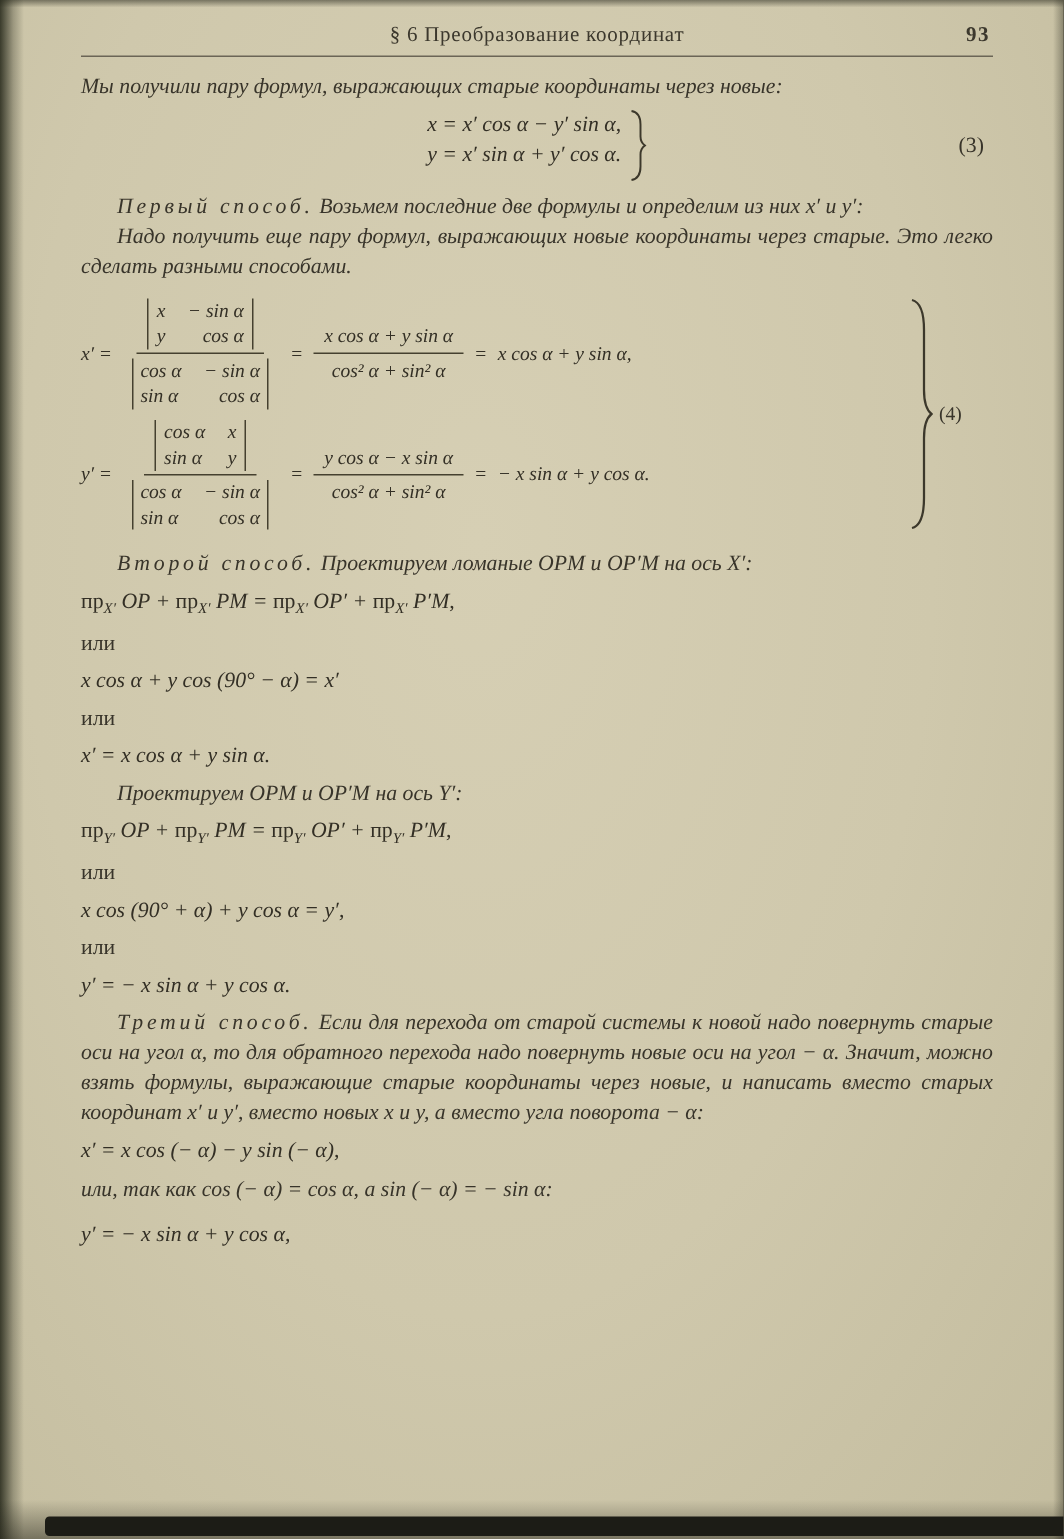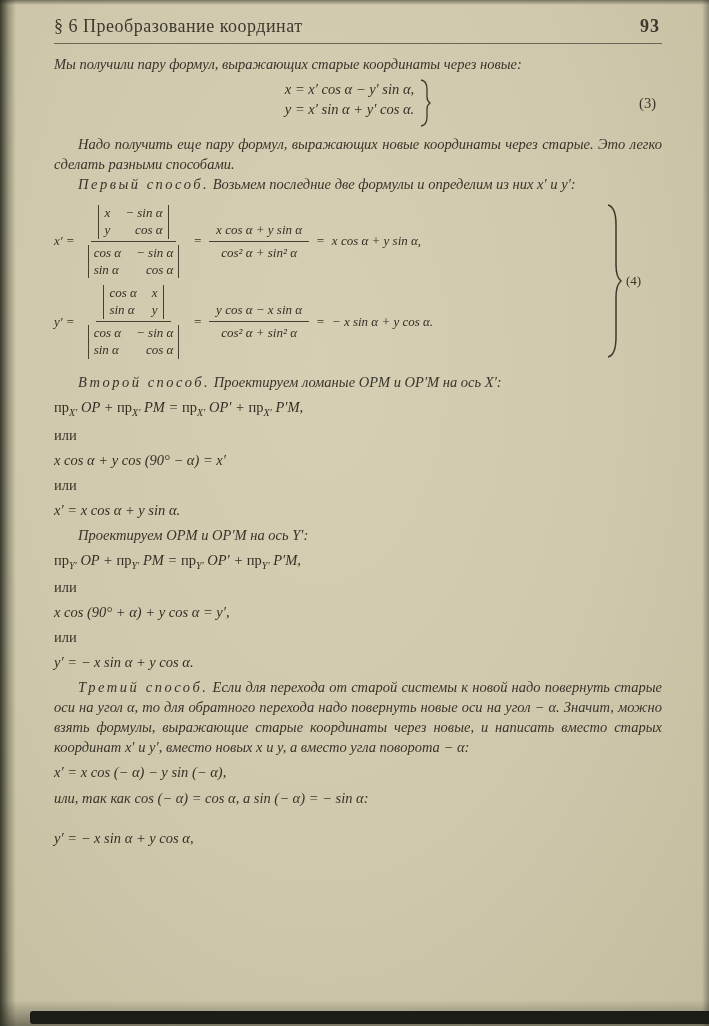--- a/index.html
+++ b/index.html
@@ -19,21 +19,21 @@
   .edge-right{position:absolute;right:0;top:0;bottom:0;width:7px;
     background:linear-gradient(270deg,rgba(46,46,34,.4),rgba(46,46,34,0));pointer-events:none;}
   .edge-bottom-fade{position:absolute;left:0;right:0;bottom:0;height:26px;
     background:linear-gradient(0deg,rgba(40,40,30,.5),rgba(40,40,30,0));pointer-events:none;}
   .edge-bottom-band{position:absolute;left:30px;right:0;bottom:2px;height:13px;
     background:#1c1c16;border-radius:3px 0 0 3px;}
   .content{
     position:absolute;left:54px;top:14px;width:608px;
     color:#38342a;font-size:14.5px;line-height:1.38;
   }
-  .header{position:relative;text-align:left;font-size:18px;letter-spacing:.5px;color:#3c382d;}
+  .header{position:relative;text-align:center;font-size:14px;letter-spacing:.5px;color:#3c382d;}
   .pgnum{position:absolute;right:2px;top:0;font-weight:bold;letter-spacing:1px;}
   .rule{border-top:1px solid #6b6556;margin:4px 0 10px;}
   p.para{margin:0;text-align:justify;font-style:italic;}
   p.ind{text-indent:24px;}
   .spaced{letter-spacing:2.5px;}
   .formula{font-style:italic;margin:5px 0;color:#332f25;}
   .or-line{margin:2px 0;font-style:normal;}
   sub{font-size:10px;font-style:italic;}
   .rm{font-style:normal;}
 
@@ -80,26 +80,26 @@
       <div class="lines">
         <div>x = x′ cos α − y′ sin α,</div>
         <div>y = x′ sin α + y′ cos α.</div>
       </div>
       <svg class="brace" width="12" height="48" viewBox="0 0 12 48">
         <path d="M2,1 Q8,2 8,10 L8,18 Q8,22 11,24 Q8,26 8,30 L8,38 Q8,46 2,47" fill="none" stroke="#3c382b" stroke-width="1.3"></path>
       </svg>
       <span class="eqlabel">(3)</span>
     </div>
 
-    <p class="para ind">Надо получить еще пару формул, выражающих новые координаты через старые. Это легко сделать разными способами.</p>
-
     <p class="para ind">
       <span class="spaced">Первый способ.</span>
       <span>Возьмем последние две формулы и определим из них x′ и y′:</span>
     </p>
+
+    <p class="para ind">Надо получить еще пару формул, выражающих новые координаты через старые. Это легко сделать разными способами.</p>
 
     <div class="eq4">
       <div class="eq4-col">
 
         <div class="eq4-row">
           <span class="lhs">x′ =</span>
           <span class="frac">
             <span class="num">
               <span class="det">
                 <span>x</span>
@@ -187,21 +187,21 @@
     <div class="or-line">или</div>
     <div class="formula">y′ = − x sin α + y cos α.</div>
 
     <p class="para ind">
       <span class="spaced">Третий способ.</span>
       <span>Если для перехода от старой системы к новой надо повернуть старые оси на угол α, то для обратного перехода надо повернуть новые оси на угол − α. Значит, можно взять формулы, выражающие старые координаты через новые, и написать вместо старых координат x′ и y′, вместо новых x и y, а вместо угла поворота − α:</span>
     </p>
 
     <div class="formula">x′ = x cos (− α) − y sin (− α),</div>
 
-    <p class="para" style="margin-top:6px;margin-bottom:20px;">или, так как cos (− α) = cos α, а sin (− α) = − sin α:</p>
+    <p class="para" style="margin-top:6px;margin-bottom:10px;">или, так как cos (− α) = cos α, а sin (− α) = − sin α:</p>
 
     <div class="formula">y′ = − x sin α + y cos α,</div>
 
   </div>
 
   <div class="edge-top"></div>
   <div class="edge-left"></div>
   <div class="edge-right"></div>
   <div class="edge-bottom-fade"></div>
   <div class="edge-bottom-band"></div>

